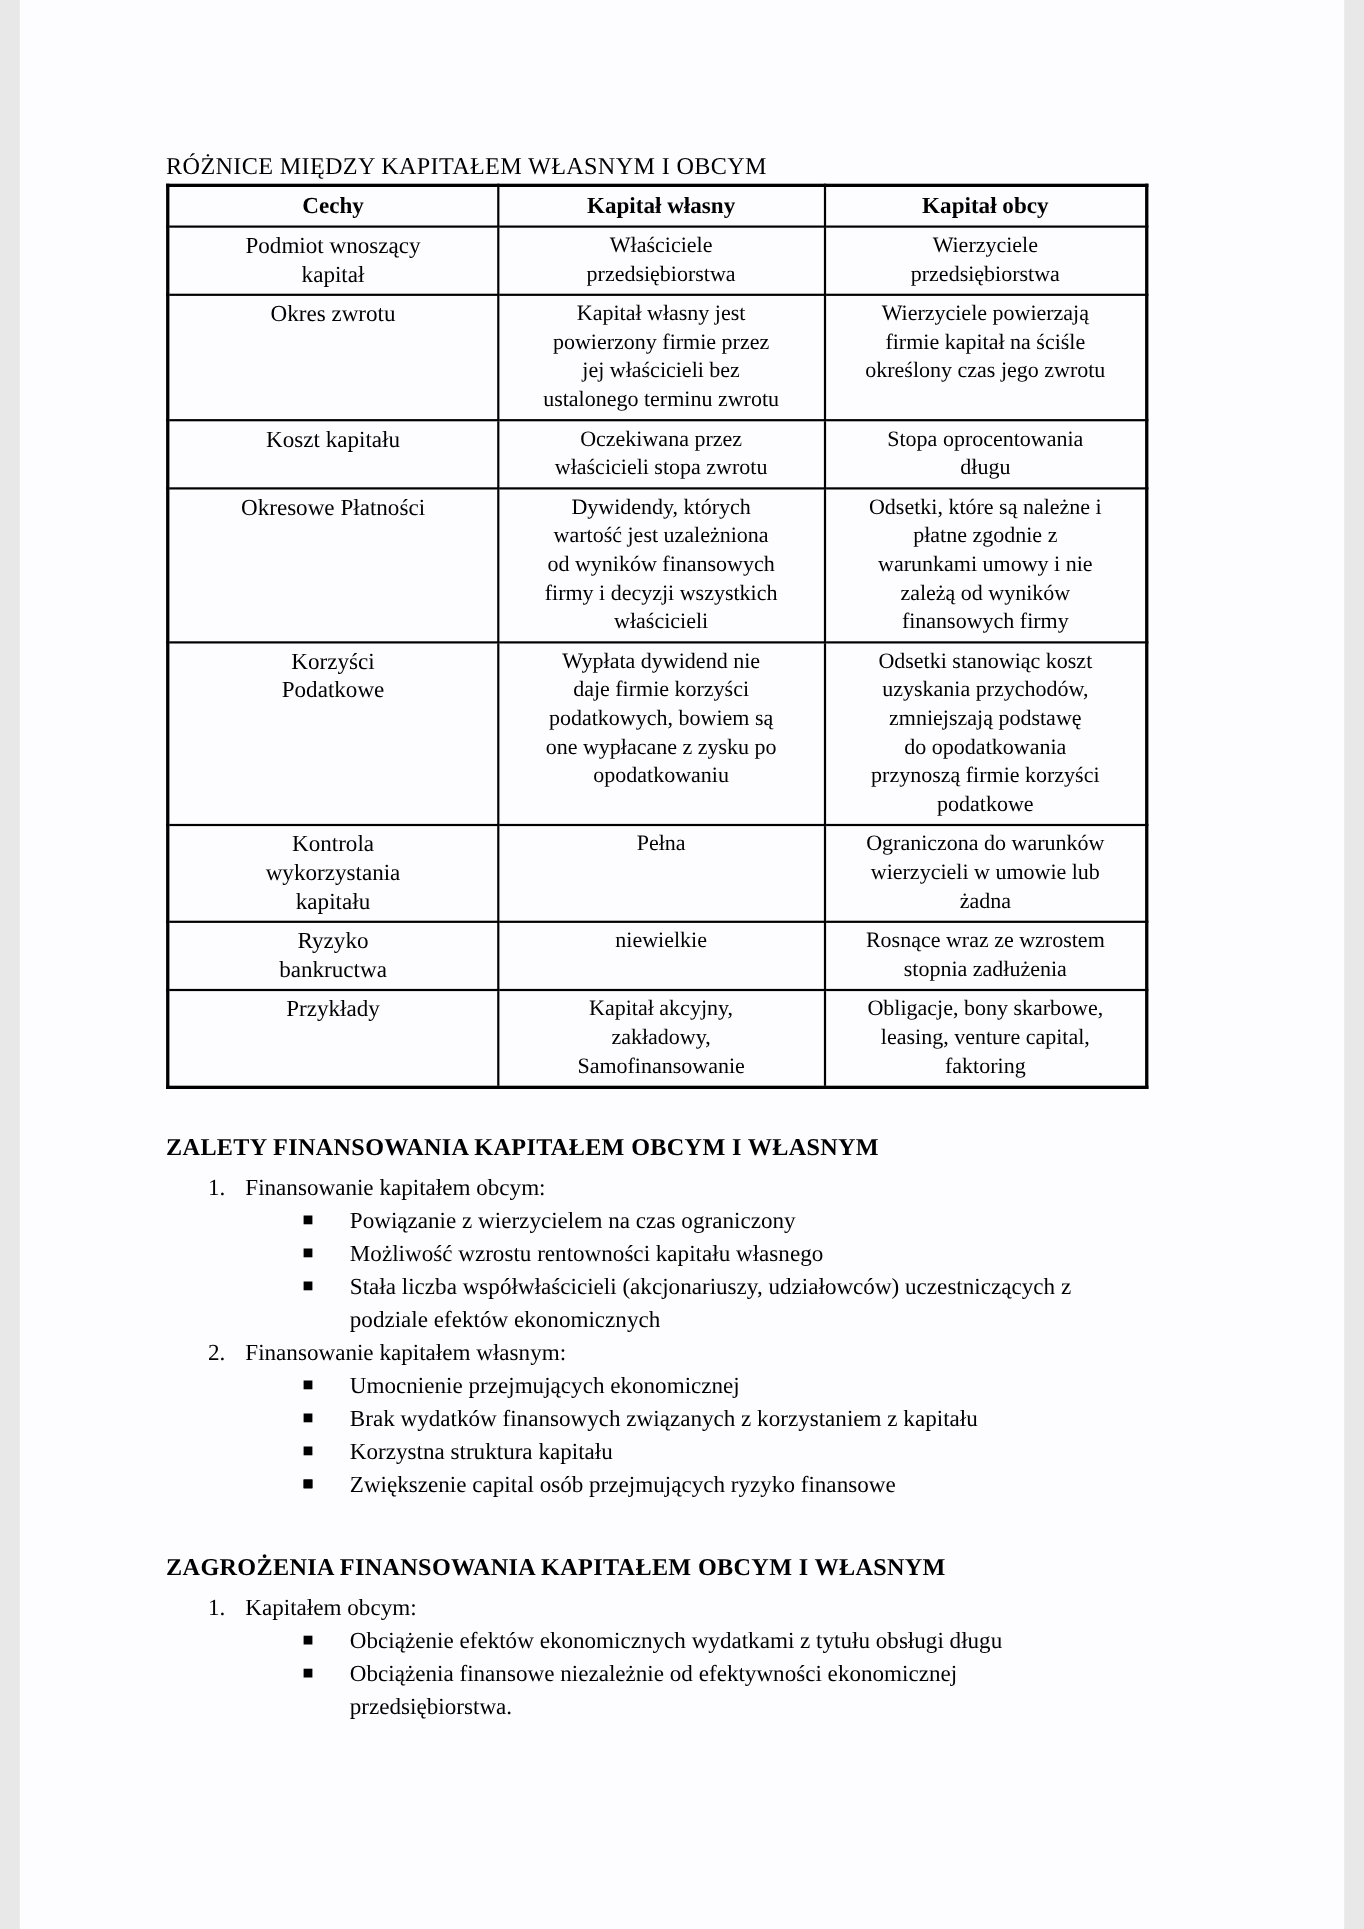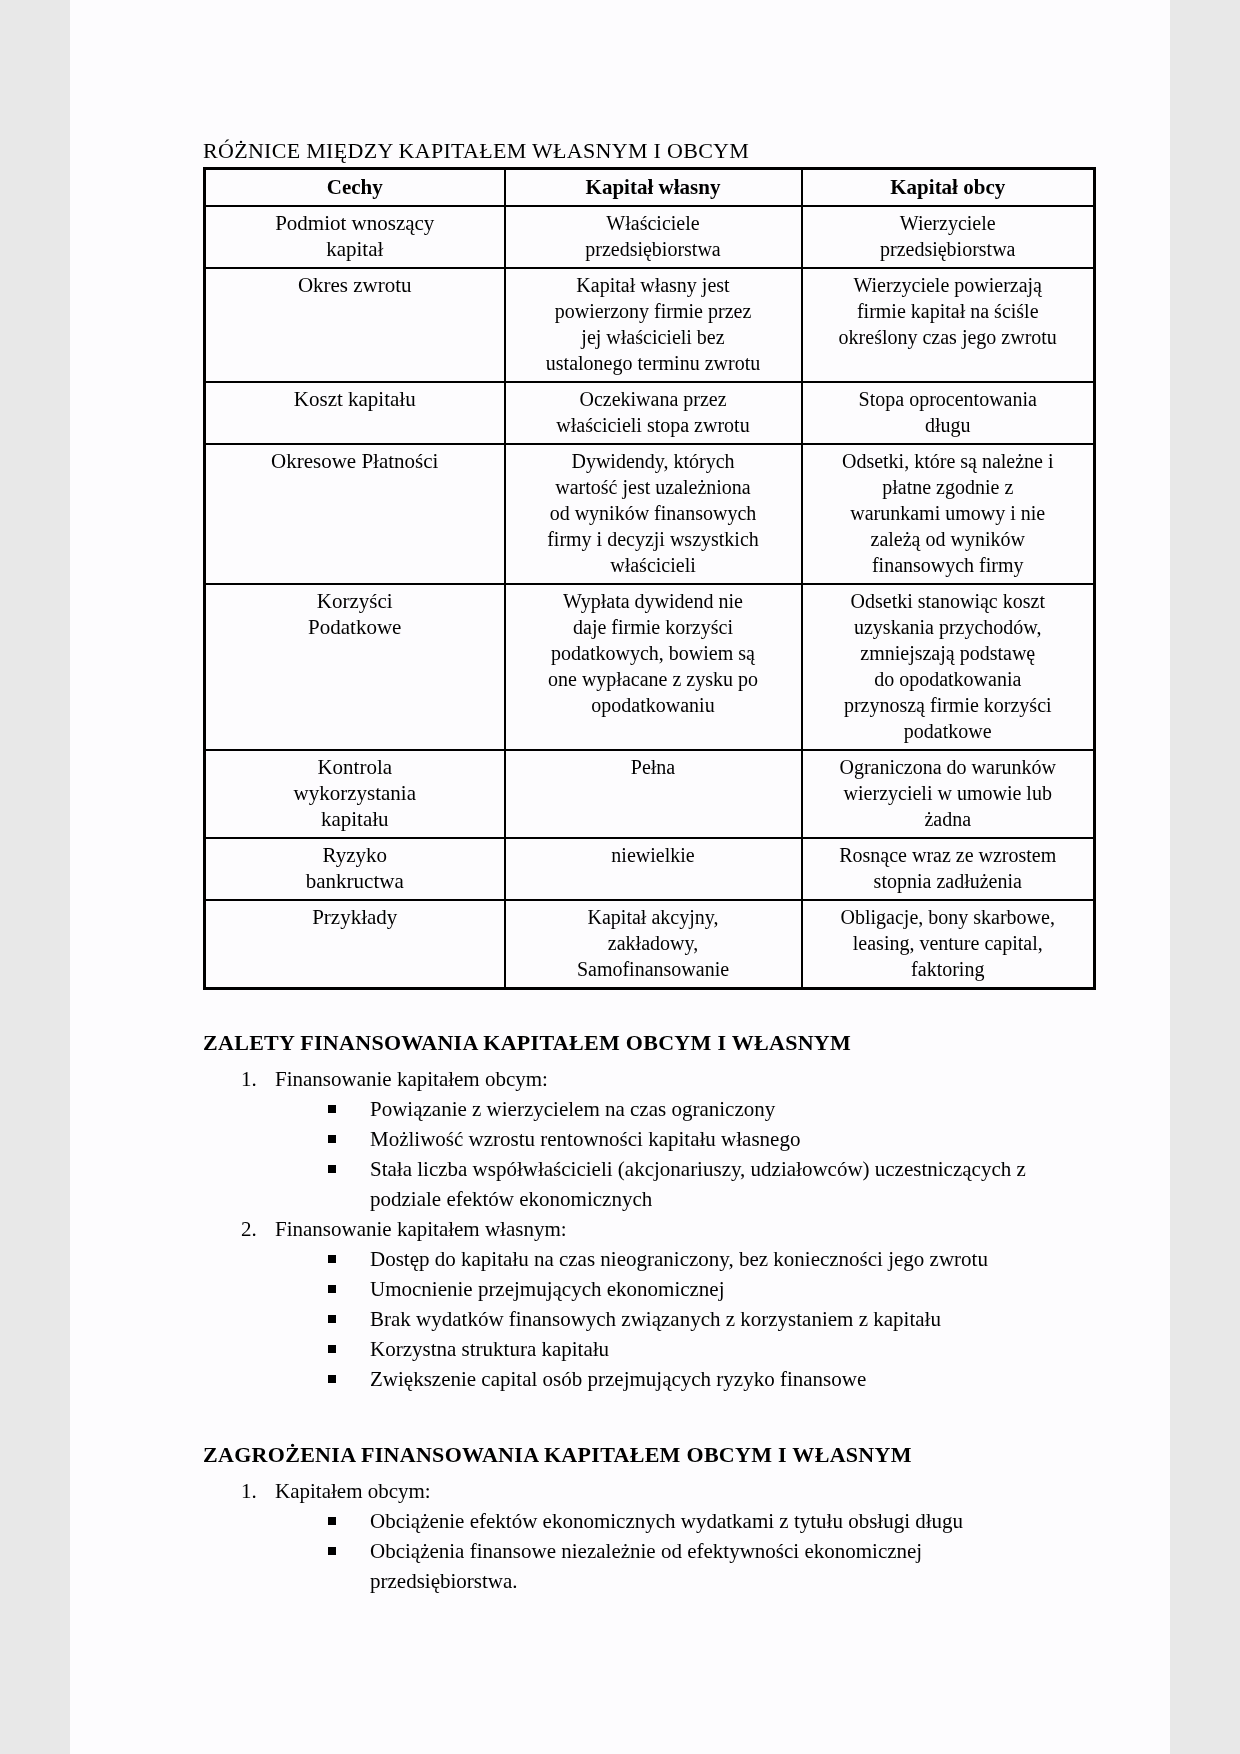--- a/index.html
+++ b/index.html
@@ -3,21 +3,21 @@
 <meta charset="utf-8">
 <style>
   html, body { margin: 0; padding: 0; }
   body {
     background: #e8e8e8;
     font-family: "Liberation Serif", "DejaVu Serif", serif;
     color: #000;
   }
   .page {
     position: relative;
-    width: 1100px;
+    width: 1204px;
     height: 1754px;
     margin: 0 auto;
     background: #fdfcfe;
     box-sizing: border-box;
     padding: 138px 115px 0 133px;
     overflow: hidden;
   }
   .doc-title {
     font-size: 22px;
     font-weight: normal;
@@ -205,21 +205,20 @@
       <li><span class="bullet"></span><span>Powiązanie z wierzycielem na czas ograniczony</span></li>
       <li><span class="bullet"></span><span>Możliwość wzrostu rentowności kapitału własnego</span></li>
       <li><span class="bullet"></span><span>Stała liczba współwłaścicieli (akcjonariuszy, udziałowców) uczestniczących z
 podziale efektów ekonomicznych</span></li>
     </ul>
 
     <div class="num-row">
       <span class="num">2.</span><span>Finansowanie kapitałem własnym:</span>
     </div>
     <ul class="blist">
-      <li><span class="bullet"></span><span>Dostęp do kapitału na czas nieograniczony, bez konieczności jego zwrotu</span></li>
       <li><span class="bullet"></span><span>Umocnienie przejmujących ekonomicznej</span></li>
       <li><span class="bullet"></span><span>Brak wydatków finansowych związanych z korzystaniem z kapitału</span></li>
       <li><span class="bullet"></span><span>Korzystna struktura kapitału</span></li>
       <li><span class="bullet"></span></li>
       <li><span class="bullet"></span><span>Zwiększenie capital osób przejmujących ryzyko finansowe</span></li>
     </ul>
   </div>
 
   <div>
     <h2 class="section-heading second">ZAGROŻENIA FINANSOWANIA KAPITAŁEM OBCYM I WŁASNYM</h2>

